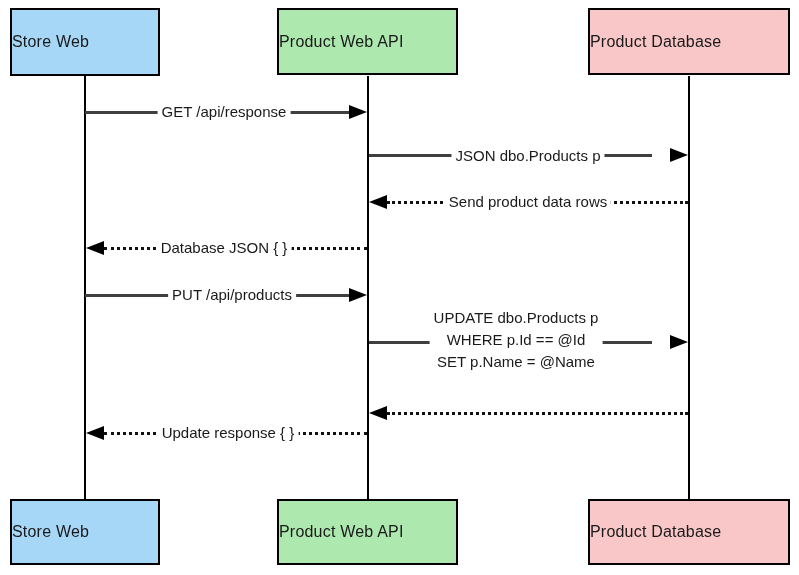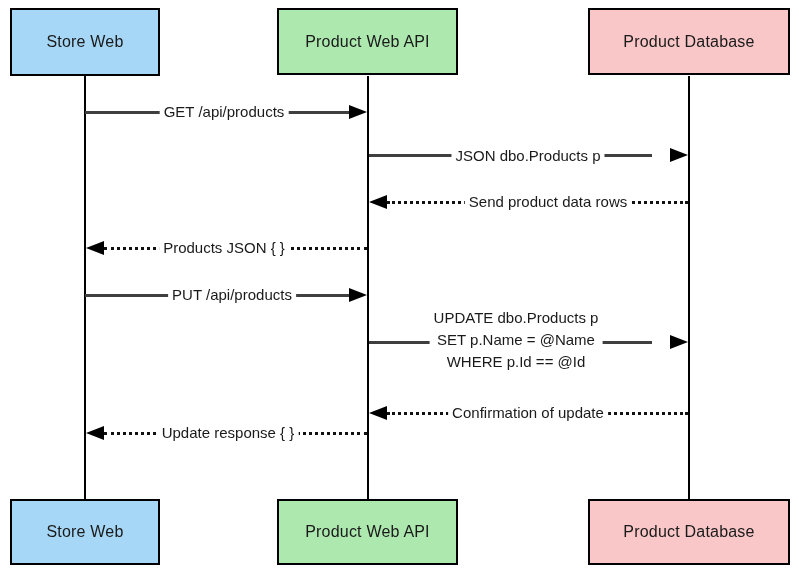--- a/index.html
+++ b/index.html
@@ -12,21 +12,20 @@
     height: 575px;
     background: #ffffff;
     overflow: hidden;
   }
 
   .actor {
     position: absolute;
     border: 2px solid #000000;
     display: flex;
     align-items: center;
-    justify-content: center;
     font-size: 16px;
     color: #1a1a1a;
     letter-spacing: 0.2px;
   }
 
   .lifeline {
     position: absolute;
     width: 2px;
     background: #000000;
     top: 76px;
@@ -102,60 +101,57 @@
   <div class="actor" style="left: 277px; top: 499px; width: 181px; height: 66px; background-color: rgb(173, 232, 175);">
     <span>Product Web API</span>
   </div>
   <div class="actor" style="left: 588px; top: 499px; width: 202px; height: 66px; background-color: rgb(249, 199, 199);">
     <span>Product Database</span>
   </div>
 
   <div class="msg-line-solid" style="left:85px; top:111px; width:267px"></div>
   <div class="arrowhead-right" style="left:349px; top:105px"></div>
   <div class="msg-label" style="left:224px; top:112px">
-    <span>GET /api/products</span>
+    <span>GET /api/response</span>
   </div>
 
   <div class="msg-line-solid" style="left:369px; top:154px; width:283px"></div>
   <div class="arrowhead-right" style="left:670px; top:148px"></div>
   <div class="msg-label" style="left:528px; top:156px">
     <span>JSON dbo.Products p</span>
   </div>
 
   <div class="msg-line-dotted" style="left:387px; top:201px; width:301px"></div>
   <div class="arrowhead-left" style="left:369px; top:195px"></div>
-  <div class="msg-label" style="left:548px; top:202px">
+  <div class="msg-label" style="left:528px; top:202px">
     <span>Send product data rows</span>
   </div>
 
   <div class="msg-line-dotted" style="left:104px; top:247px; width:263px"></div>
   <div class="arrowhead-left" style="left:86px; top:241px"></div>
   <div class="msg-label" style="left:224px; top:248px">
-    <span>Products JSON { }</span>
+    <span>Database JSON { }</span>
   </div>
 
   <div class="msg-line-solid" style="left:85px; top:294px; width:267px"></div>
   <div class="arrowhead-right" style="left:349px; top:288px"></div>
   <div class="msg-label" style="left:232px; top:295px">
     <span>PUT /api/products</span>
   </div>
 
   <div class="msg-line-solid" style="left:369px; top:341px; width:283px"></div>
   <div class="arrowhead-right" style="left:670px; top:335px"></div>
   <div class="msg-label" style="left:516px; top:340px">
     <span>UPDATE dbo.Products p</span>
+    <span>WHERE p.Id == @Id</span>
     <span>SET p.Name = @Name</span>
-    <span>WHERE p.Id == @Id</span>
   </div>
 
   <div class="msg-line-dotted" style="left:387px; top:412px; width:301px"></div>
   <div class="arrowhead-left" style="left:369px; top:406px"></div>
-  <div class="msg-label" style="left:528px; top:413px">
-    <span>Confirmation of update</span>
-  </div>
 
   <div class="msg-line-dotted" style="left:104px; top:432px; width:263px"></div>
   <div class="arrowhead-left" style="left:86px; top:426px"></div>
   <div class="msg-label" style="left:228px; top:433px">
     <span>Update response { }</span>
   </div>
 
 </div>
 
 </body></html>

